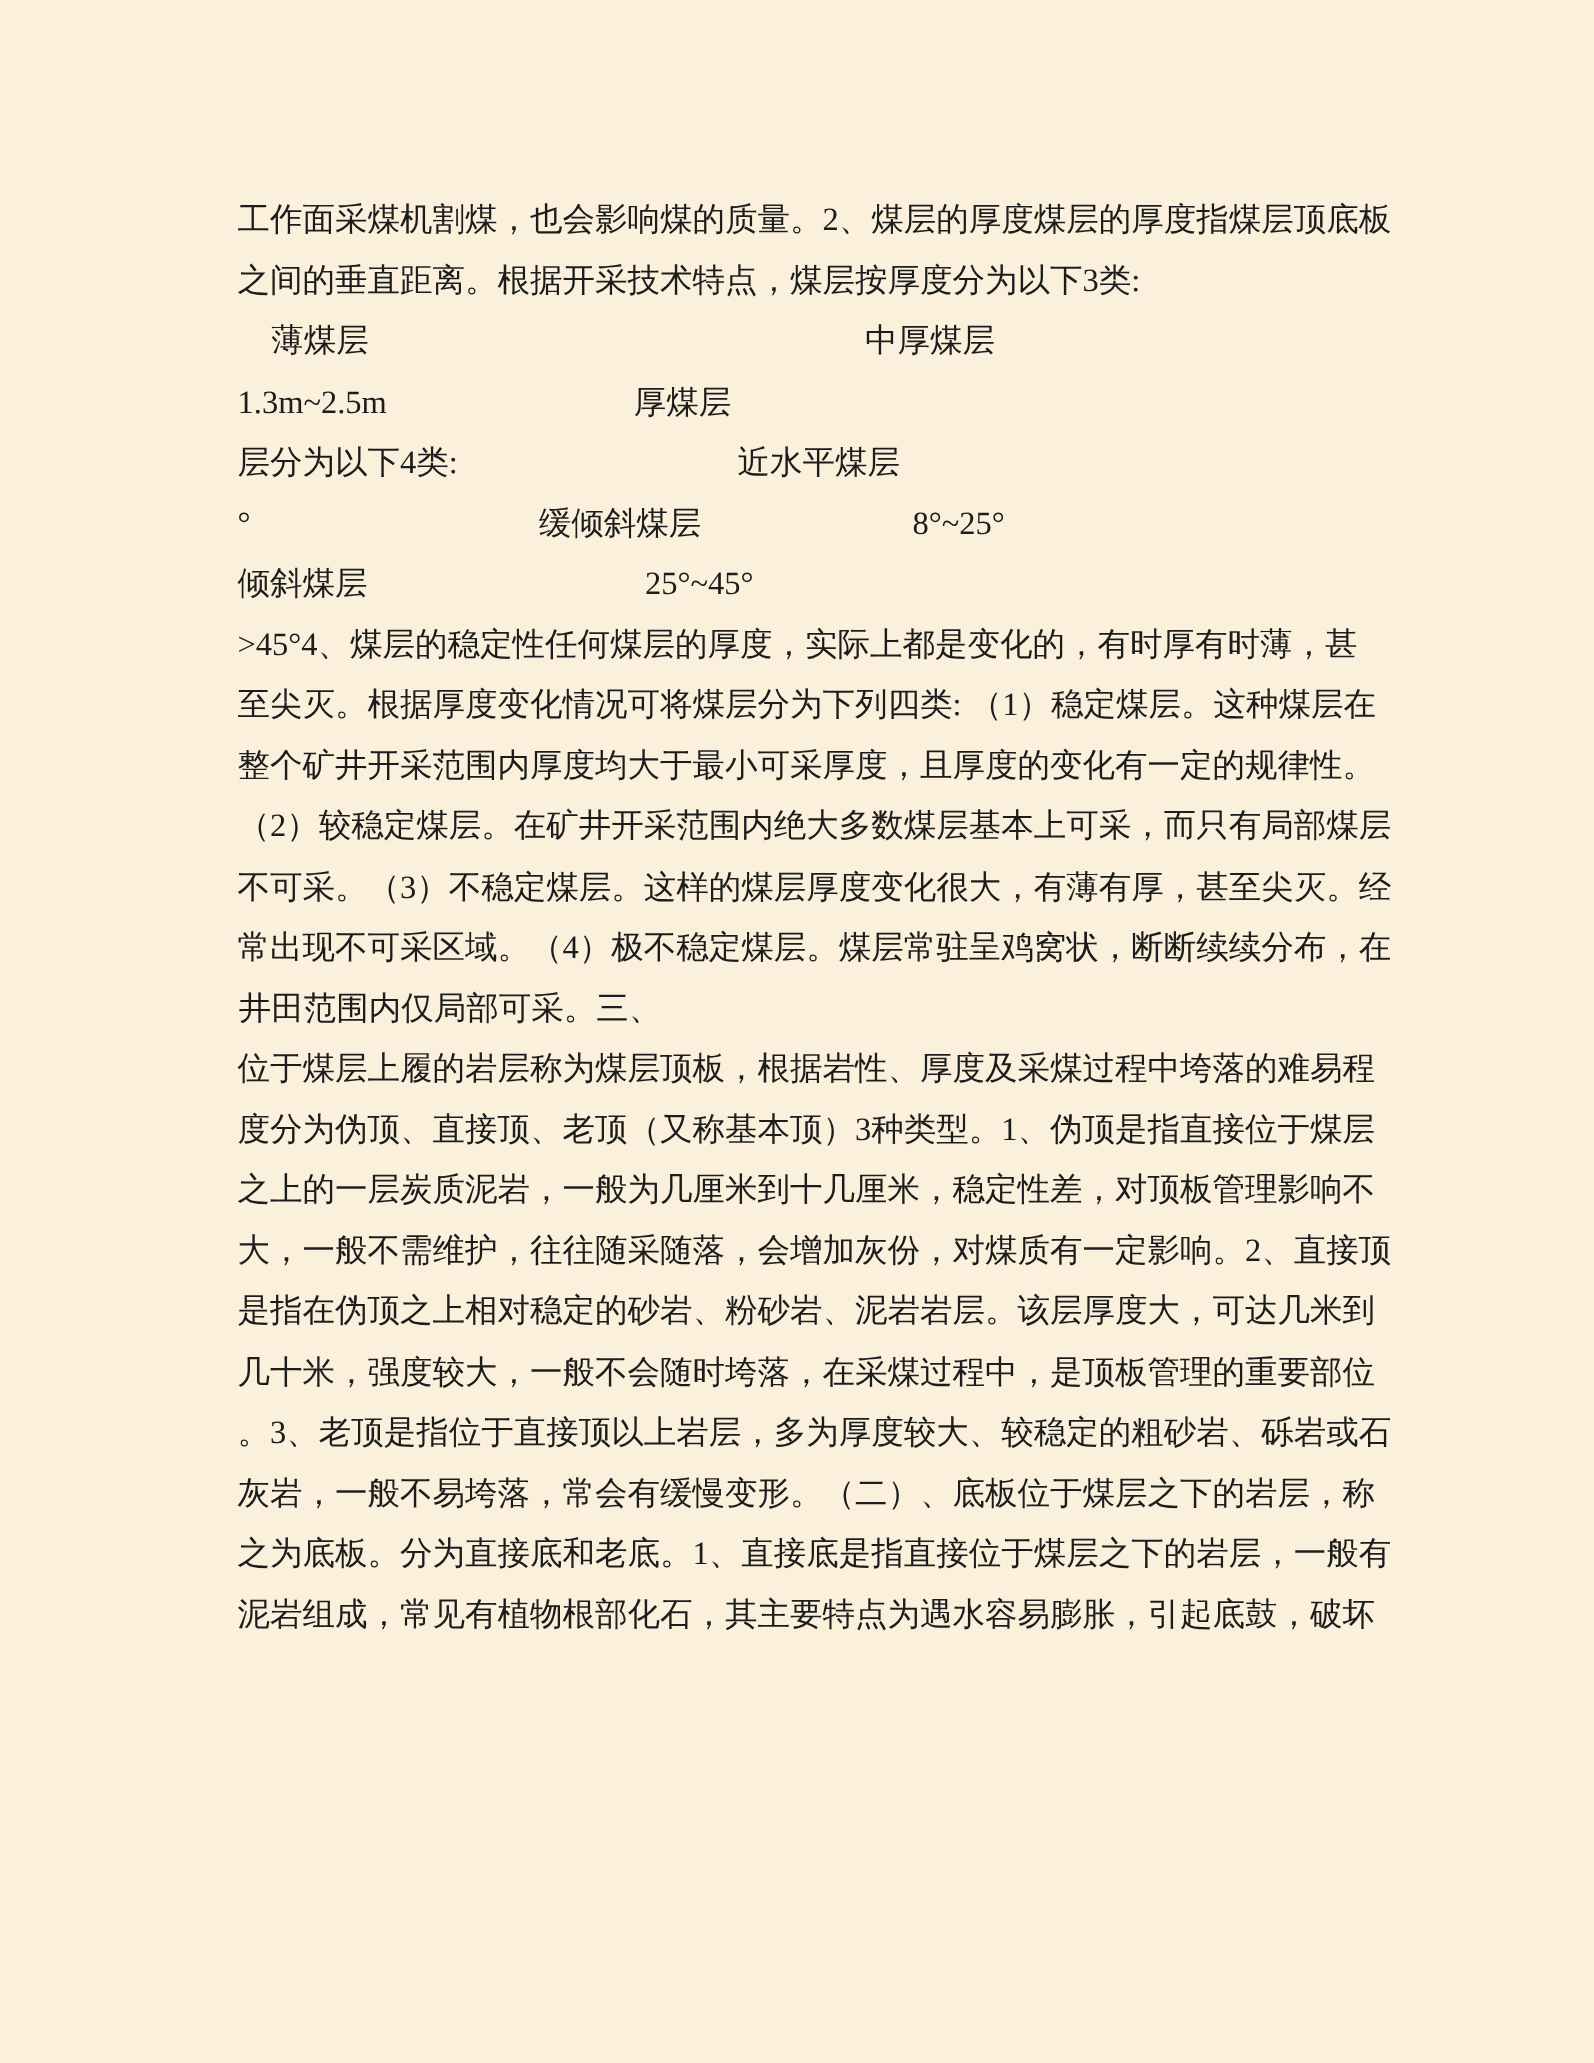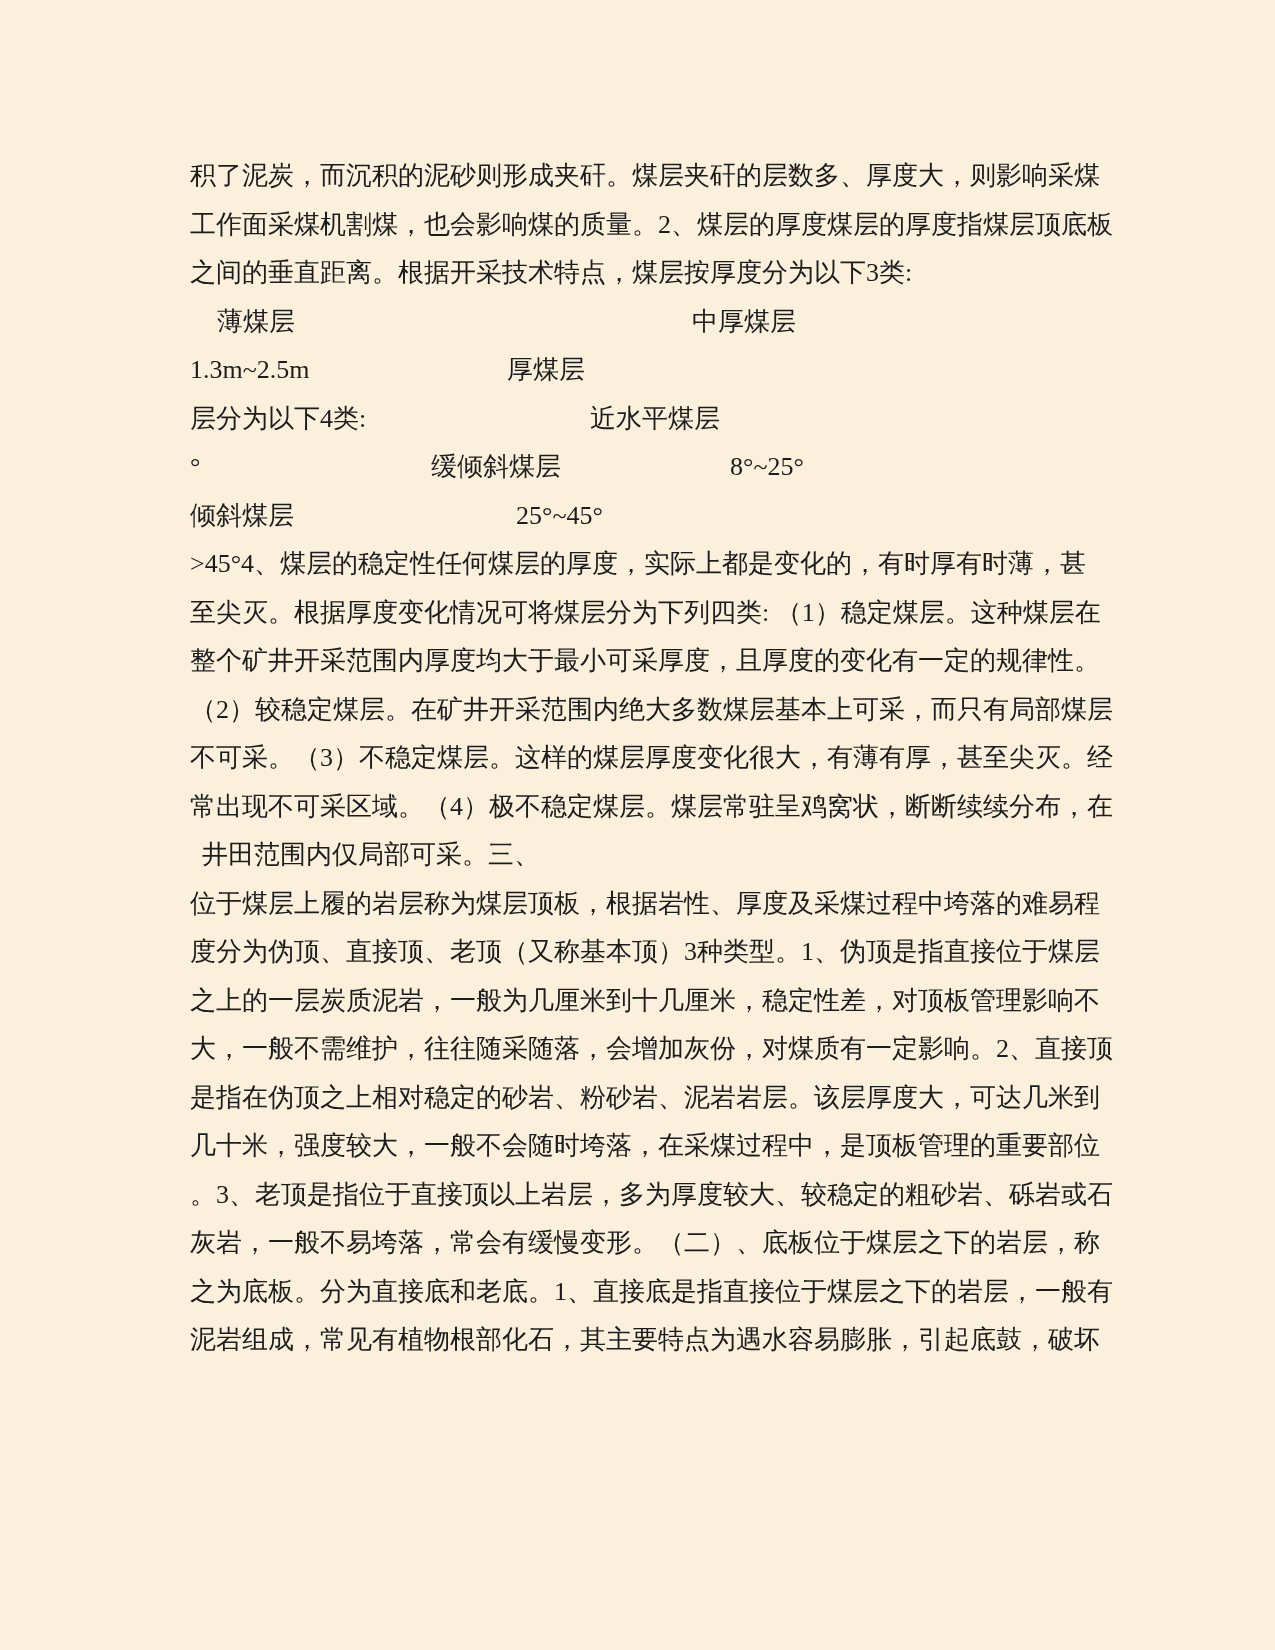--- a/index.html
+++ b/index.html
@@ -38,23 +38,20 @@
     line-height: 48.5px;
     white-space: nowrap;
   }
 </style>
 </head>
 <body style="background: rgb(250, 240, 220);">
 
 <div class="page" style="color: rgb(28, 28, 28);">
   <div class="text-block" id="text-block">
       <div class="line">
-        <span class="seg" style="left: 0px;">积了泥炭，而沉积的泥砂则形成夹矸。煤层夹矸的层数多、厚度大，则影响采煤</span>
-      </div>
-      <div class="line">
         <span class="seg" style="left: 0px;">工作面采煤机割煤，也会影响煤的质量。2、煤层的厚度煤层的厚度指煤层顶底板</span>
       </div>
       <div class="line">
         <span class="seg" style="left: 0px;">之间的垂直距离。根据开采技术特点，煤层按厚度分为以下3类:</span>
       </div>
       <div class="line">
         <span class="seg" style="left: 27px;">薄煤层</span>
         <span class="seg" style="left: 502px;">中厚煤层</span>
       </div>
       <div class="line">
@@ -86,21 +83,21 @@
       <div class="line">
         <span class="seg" style="left: 0px;">（2）较稳定煤层。在矿井开采范围内绝大多数煤层基本上可采，而只有局部煤层</span>
       </div>
       <div class="line">
         <span class="seg" style="left: 0px;">不可采。（3）不稳定煤层。这样的煤层厚度变化很大，有薄有厚，甚至尖灭。经</span>
       </div>
       <div class="line">
         <span class="seg" style="left: 0px;">常出现不可采区域。（4）极不稳定煤层。煤层常驻呈鸡窝状，断断续续分布，在</span>
       </div>
       <div class="line">
-        <span class="seg" style="left: 12px; text-align: right;">井田范围内仅局部可采。三、</span>
+        <span class="seg" style="left: 1px; text-align: right;">井田范围内仅局部可采。三、</span>
       </div>
       <div class="line">
         <span class="seg" style="left: 0px;">位于煤层上履的岩层称为煤层顶板，根据岩性、厚度及采煤过程中垮落的难易程</span>
       </div>
       <div class="line">
         <span class="seg" style="left: 0px;">度分为伪顶、直接顶、老顶（又称基本顶）3种类型。1、伪顶是指直接位于煤层</span>
       </div>
       <div class="line">
         <span class="seg" style="left: 0px;">之上的一层炭质泥岩，一般为几厘米到十几厘米，稳定性差，对顶板管理影响不</span>
       </div>

